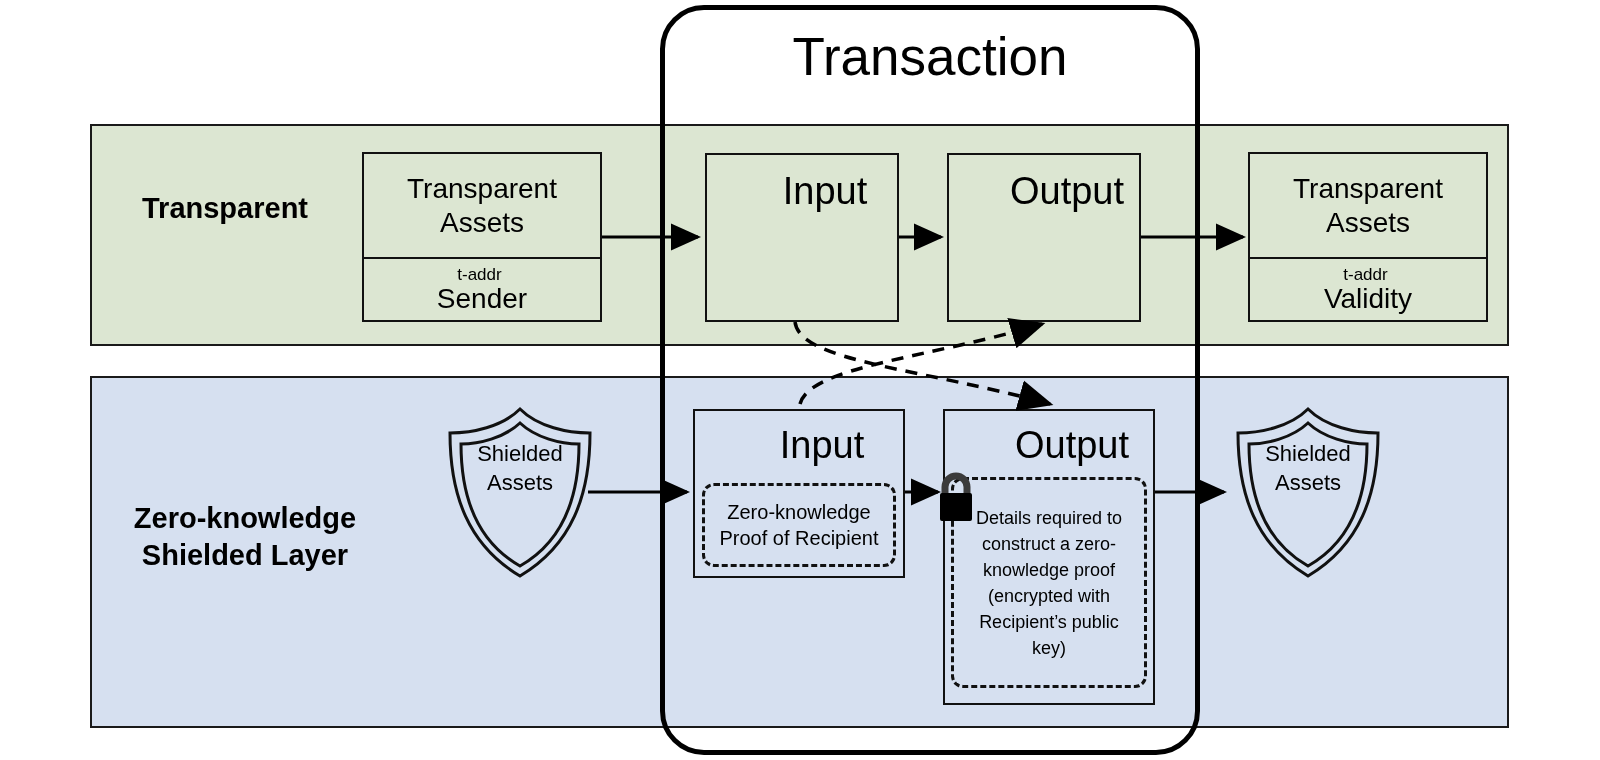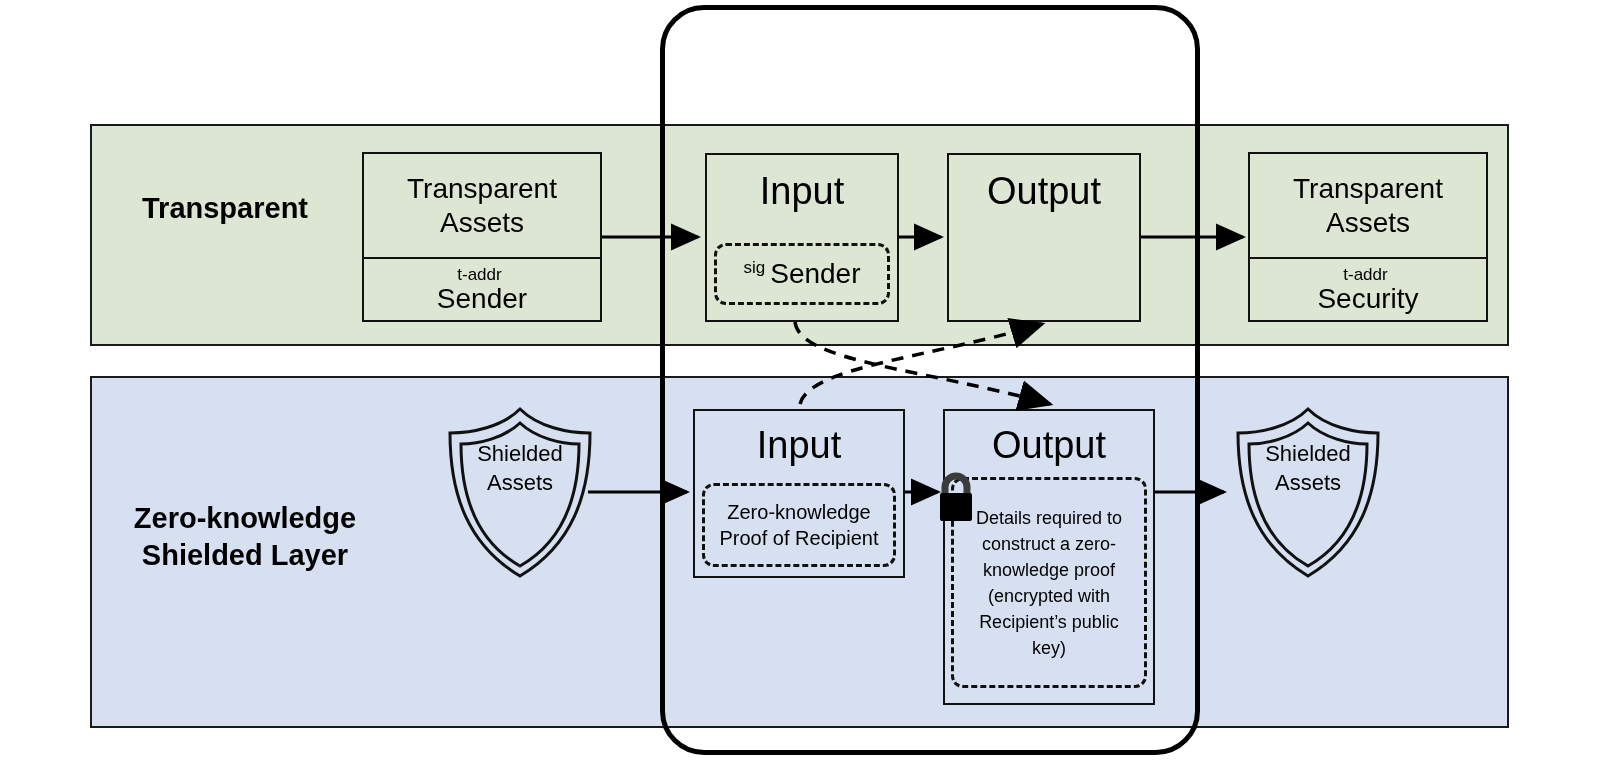--- a/index.html
+++ b/index.html
@@ -33,21 +33,21 @@
       font-size:28px;line-height:34px;border-bottom:2.5px solid #111;box-sizing:border-box;}
   .asset-bottom{position:absolute;left:0;top:105px;width:100%;height:62px;
       display:flex;align-items:center;justify-content:center;font-size:28px;flex-direction:column;}
   .sup{font-size:17px;vertical-align:super;margin-right:5px;line-height:1;}
 
   
   #t-input{left:705px;top:153px;width:194px;height:169px;}
   #t-output{left:947px;top:153px;width:194px;height:169px;}
   #z-input{left:693px;top:409px;width:212px;height:169px;}
   #z-output{left:943px;top:409px;width:212px;height:296px;}
-  .io-title{position:absolute;left:0;width:100%;text-align:center;font-size:38px;line-height:44px;}
+  .io-title{position:absolute;left:0;width:100%;text-align:center;font-size:38px;line-height:44px;padding-left:23px;}
   #t-input .io-title,#t-output .io-title{top:14px;}
   #z-input .io-title,#z-output .io-title{top:12px;}
 
   
   .dashed{position:absolute;border:3px dashed #111;border-radius:12px;box-sizing:border-box;
       display:flex;align-items:center;justify-content:center;text-align:center;}
   #sig-sender{left:714px;top:243px;width:176px;height:62px;font-size:28px;}
   #zk-proof{left:702px;top:483px;width:194px;height:84px;font-size:20px;line-height:26px;}
   #enc-details{left:951px;top:477px;width:196px;height:211px;font-size:18px;line-height:26px;padding:2px 6px;}
 
@@ -85,38 +85,35 @@
     </div>
     <div class="asset-bottom">
       <span class="sup">t-addr</span>
       <span>Sender</span>
     </div>
   </div>
 
   <div class="box" id="t-input">
     <div class="io-title">Input</div>
   </div>
-  <div class="dashed" id="sig-sender">
-    <span><span class="sup">sig</span><span>Sender</span></span>
-  </div>
 
   <div class="box" id="t-output">
     <div class="io-title">Output</div>
   </div>
 
   <div class="box" id="ta-recipient">
     <div class="asset-top">
       <div>
         <div>Transparent</div>
         <div>Assets</div>
       </div>
     </div>
     <div class="asset-bottom">
       <span class="sup">t-addr</span>
-      <span>Security</span>
+      <span>Validity</span>
     </div>
   </div>
 
   <div class="layer" id="zk-layer"></div>
 
   <div class="layer-label" id="zk-layer-label">
     <div>Zero-knowledge</div>
     <div>Shielded Layer</div>
   </div>
 
@@ -185,14 +182,15 @@
     <line x1="905" y1="492" x2="938" y2="492" stroke="#000" stroke-width="3" marker-end="url(#arw)"></line>
 
     <line x1="1155" y1="492" x2="1224" y2="492" stroke="#000" stroke-width="3" marker-end="url(#arw)"></line>
 
     <path d="M795 322 C800 362 920 368 1050 404" fill="none" stroke="#000" stroke-width="3.5" stroke-dasharray="12,9" marker-end="url(#arwd)"></path>
 
     <path d="M800 404 C810 366 930 358 1042 324" fill="none" stroke="#000" stroke-width="3.5" stroke-dasharray="12,9" marker-end="url(#arwd)"></path>
   </svg>
 
   <div id="transaction-box"></div>
+  <div id="transaction-title">Transaction</div>
 
 </div>
 
 </body></html>

